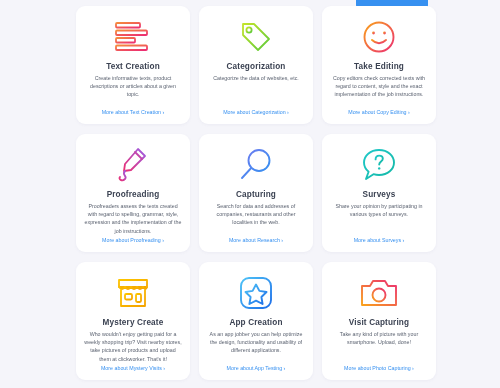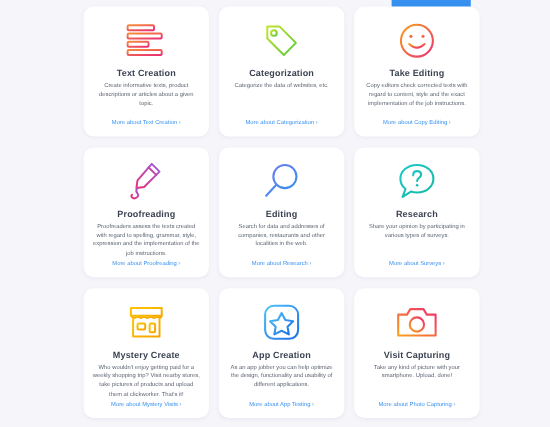--- a/index.html
+++ b/index.html
@@ -179,42 +179,42 @@
             <stop offset="0%" stop-color="#6a7df0"></stop>
                 <stop offset="100%" stop-color="#3690f0"></stop>
           </linearGradient>
             </defs>
           <g fill="none" stroke="url(#g5)" stroke-width="1.9" stroke-linecap="round">
             <circle cx="21" cy="13.5" r="10.5"></circle>
             <path d="M13.2 21 L4 31"></path>
           </g>
         </svg>
       </div>
-      <div class="card-title">Editing</div>
+      <div class="card-title">Capturing</div>
       <div class="card-desc">Search for data and addresses of companies, restaurants and other localities in the web.</div>
       <a class="card-link" href="#">More about Research ›</a>
     </div>
 
     <div class="card">
       <div class="icon-wrap">
         <svg width="36" height="36" viewBox="0 0 36 36">
           <defs>
               <linearGradient id="g6" x1="0" y1="0" x2="1" y2="1">
             <stop offset="0%" stop-color="#1fc8c8"></stop>
                 <stop offset="100%" stop-color="#14b8a6"></stop>
           </linearGradient>
             </defs>
           <g fill="none" stroke="url(#g6)" stroke-width="1.9" stroke-linecap="round" stroke-linejoin="round">
             <path d="M18 3 C26.8 3 33 8.7 33 15.5 C33 22.3 26.8 28 18 28 C16 28 14.2 27.7 12.5 27.2 L5 32 L7.6 24.8 C4.7 22.4 3 19.1 3 15.5 C3 8.7 9.2 3 18 3 Z"></path>
             <path d="M14.6 12.4 C14.6 9.9 16.2 8.6 18.2 8.6 C20.3 8.6 21.8 9.9 21.8 11.8 C21.8 14.6 18.2 14.6 18.2 17.6"></path>
             <circle cx="18.2" cy="21.4" r="1.2" fill="url(#g6)" stroke="none"></circle>
           </g>
         </svg>
       </div>
-      <div class="card-title">Research</div>
+      <div class="card-title">Surveys</div>
       <div class="card-desc">Share your opinion by participating in various types of surveys.</div>
       <a class="card-link" href="#">More about Surveys ›</a>
     </div>
 
     <div class="card">
       <div class="icon-wrap">
         <svg width="38" height="34" viewBox="0 0 38 34">
           <defs>
               <linearGradient id="g7" x1="0" y1="0" x2="1" y2="1">
             <stop offset="0%" stop-color="#fdc500"></stop>

